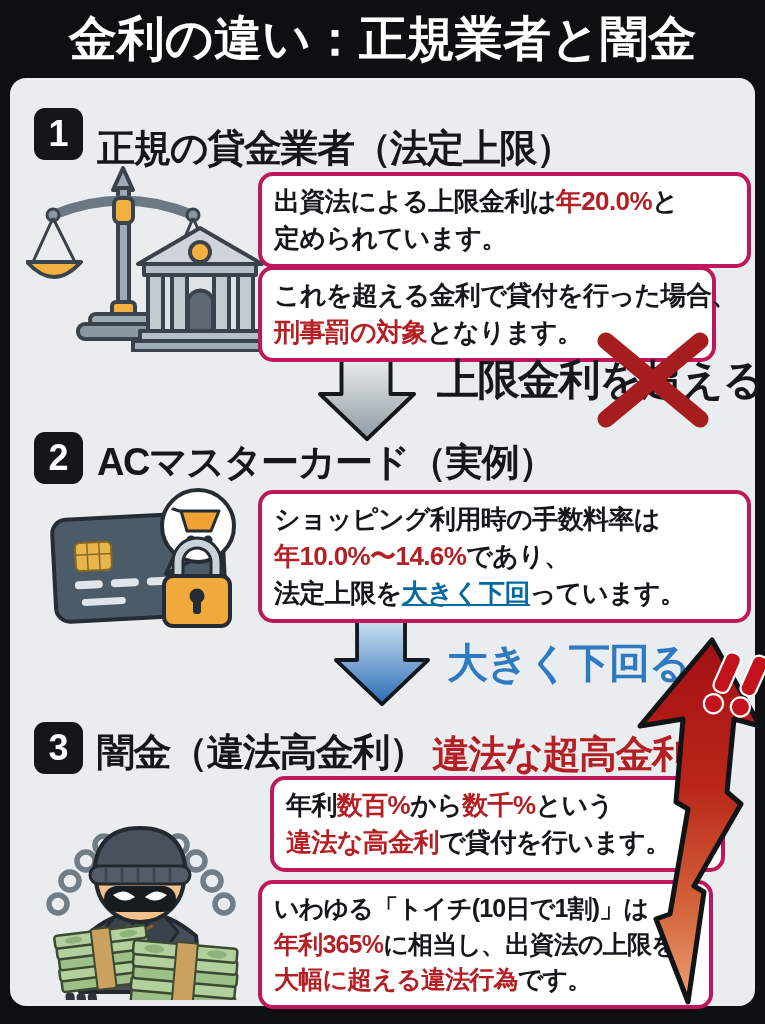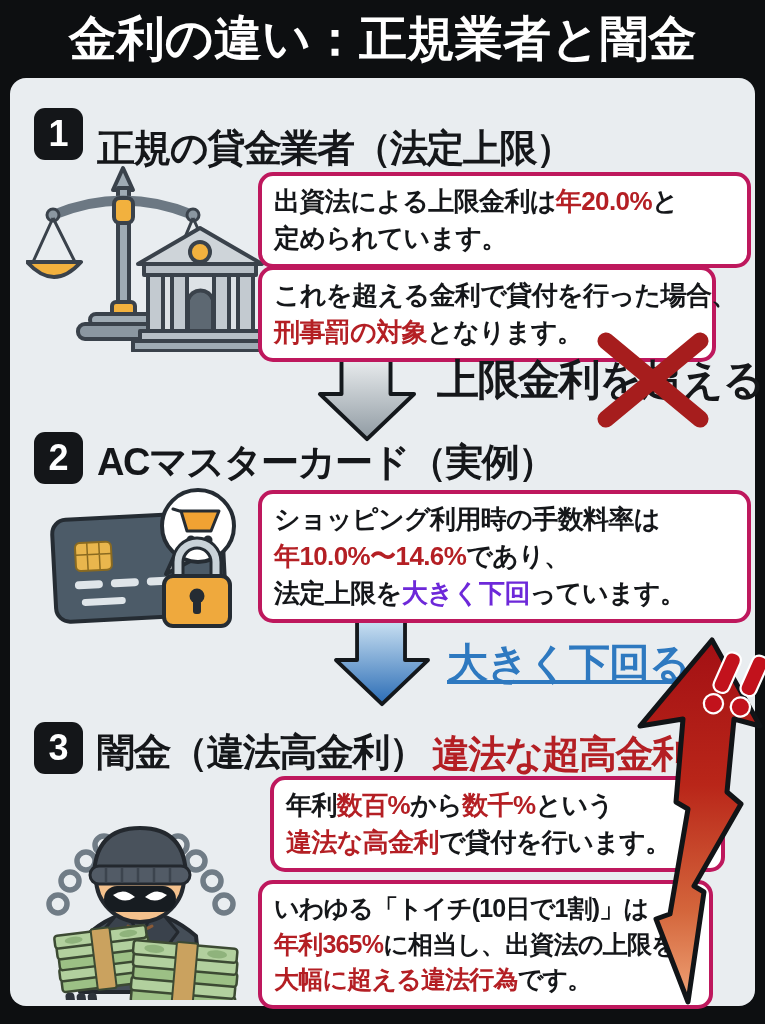--- a/index.html
+++ b/index.html
@@ -14,25 +14,25 @@
     border-radius:11px;display:flex;align-items:center;justify-content:center;
     font-size:36px;font-weight:bold;z-index:2;}
   .h-title{position:absolute;font-size:38px;font-weight:bold;color:#15171a;
     letter-spacing:-1.5px;white-space:nowrap;z-index:2;}
   .tbox{position:absolute;box-sizing:border-box;background:#ffffff;
     border:4px solid #be185d;border-radius:15px;padding:7px 12px;
     font-size:26px;font-weight:bold;color:#15171a;line-height:1.42;
     letter-spacing:-0.6px;white-space:nowrap;z-index:2;}
   .tbox.small{font-size:25px;letter-spacing:-0.8px;}
   .r{color:#b41f24;}
-  .b{color:#6d28d9;}
+  .b{color:#0369a1;text-decoration:underline;}
   .arrow-label{position:absolute;font-size:42px;font-weight:bold;color:#15171a;
     letter-spacing:-1.5px;white-space:nowrap;z-index:2;}
   .blue-label{position:absolute;font-size:41px;font-weight:bold;color:#2e79c0;
-    letter-spacing:-1px;white-space:nowrap;z-index:2;text-decoration:underline;}
+    letter-spacing:-1px;white-space:nowrap;z-index:2;}
   .red-label{position:absolute;font-size:38px;font-weight:bold;color:#b41f24;
     letter-spacing:-1.5px;white-space:nowrap;z-index:2;}
   .abs{position:absolute;}
 </style>
 </head>
 <body>
 
 <div class="frame">
 
   <div class="header-title">金利の違い：正規業者と闇金</div>

